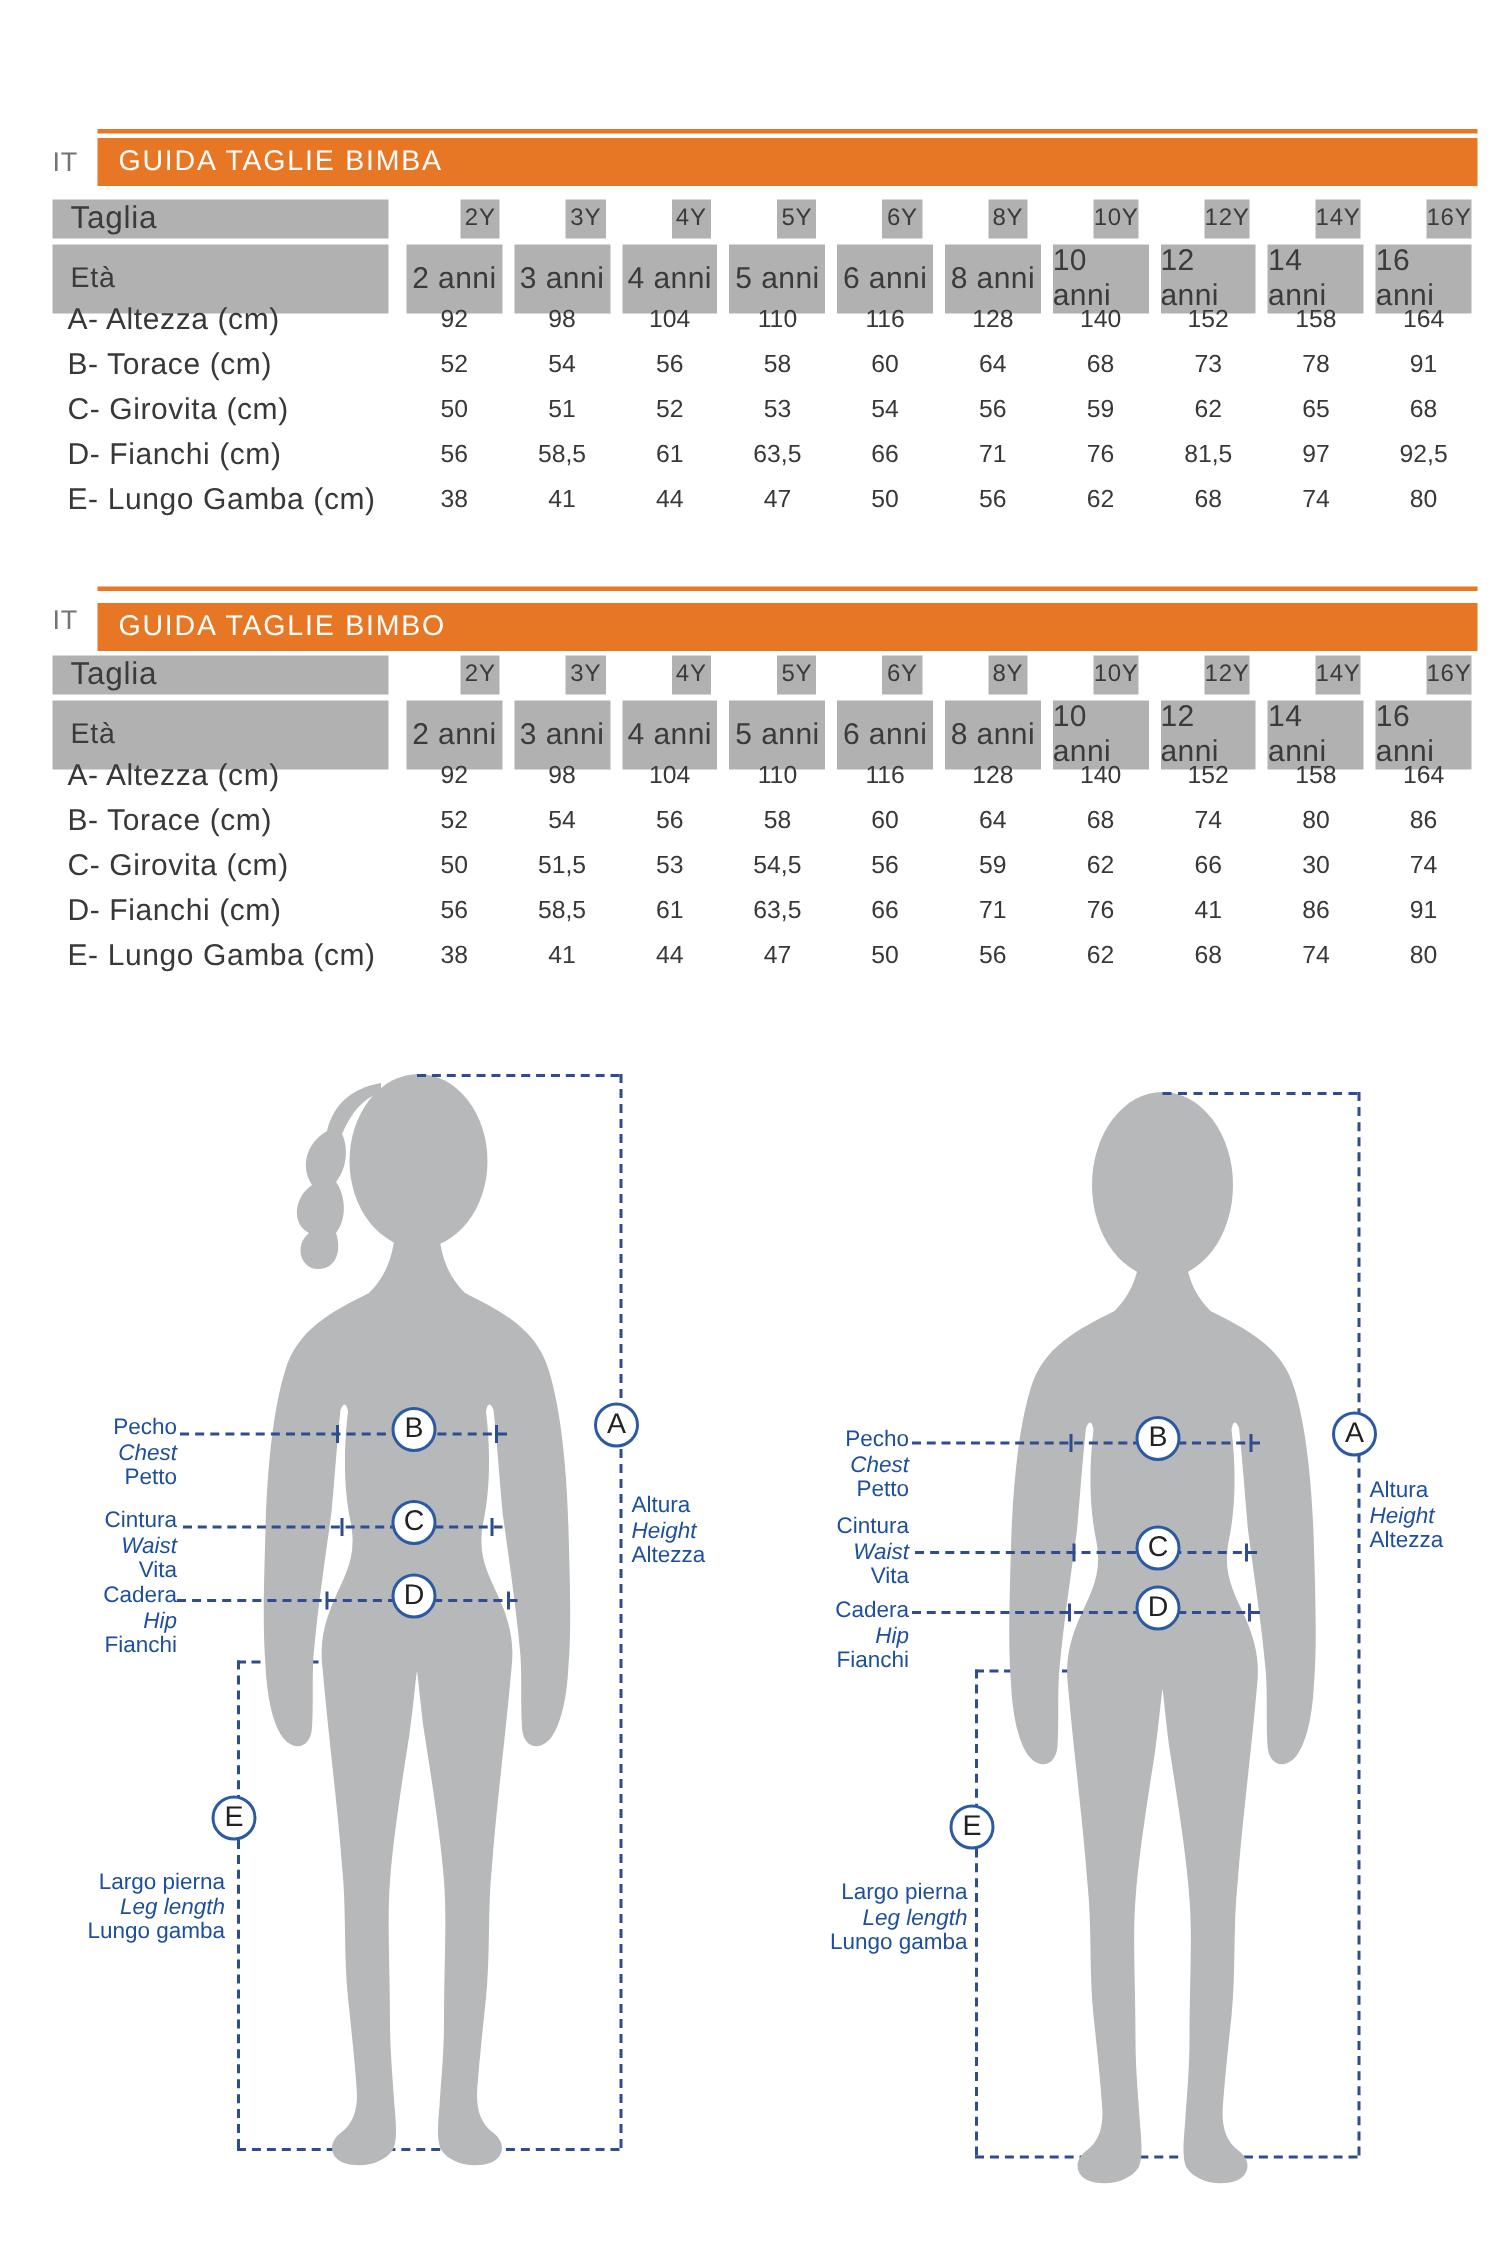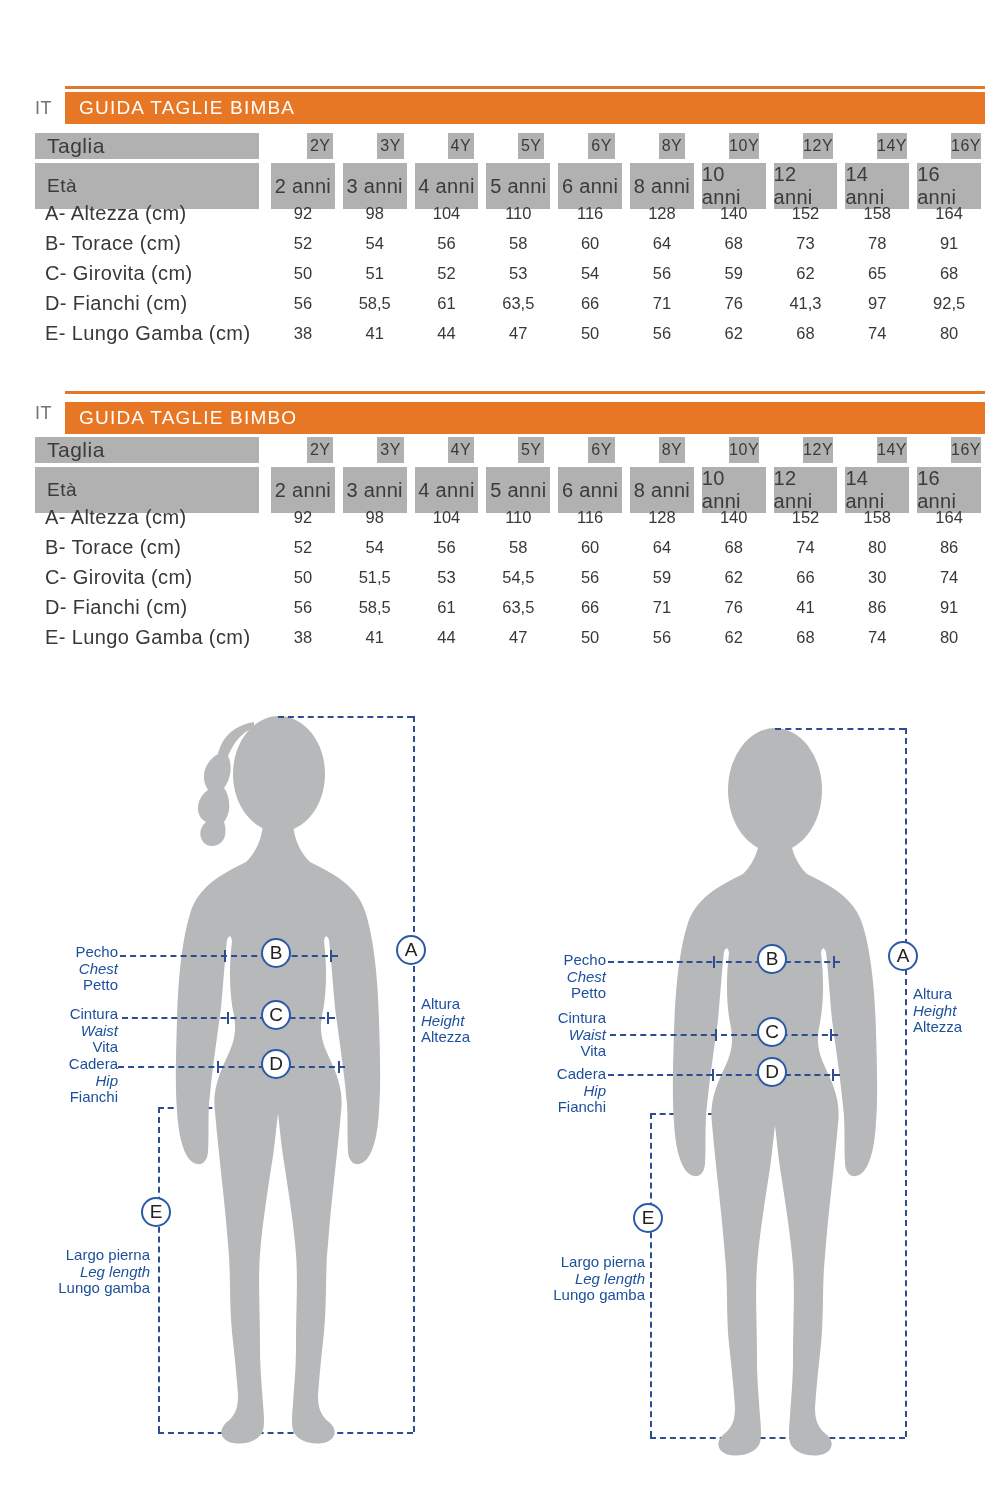--- a/index.html
+++ b/index.html
@@ -130,21 +130,21 @@
         </div>
         <div class="drow">
           <div class="dlabel">D- Fianchi (cm)</div>
           <div class="dval">56</div>
           <div class="dval">58,5</div>
           <div class="dval">61</div>
           <div class="dval">63,5</div>
           <div class="dval">66</div>
           <div class="dval">71</div>
           <div class="dval">76</div>
-          <div class="dval">41,3</div>
+          <div class="dval">81,5</div>
           <div class="dval">97</div>
           <div class="dval">92,5</div>
         </div>
         <div class="drow">
           <div class="dlabel">E-  Lungo Gamba (cm)</div>
           <div class="dval">38</div>
           <div class="dval">41</div>
           <div class="dval">44</div>
           <div class="dval">47</div>
           <div class="dval">50</div>

